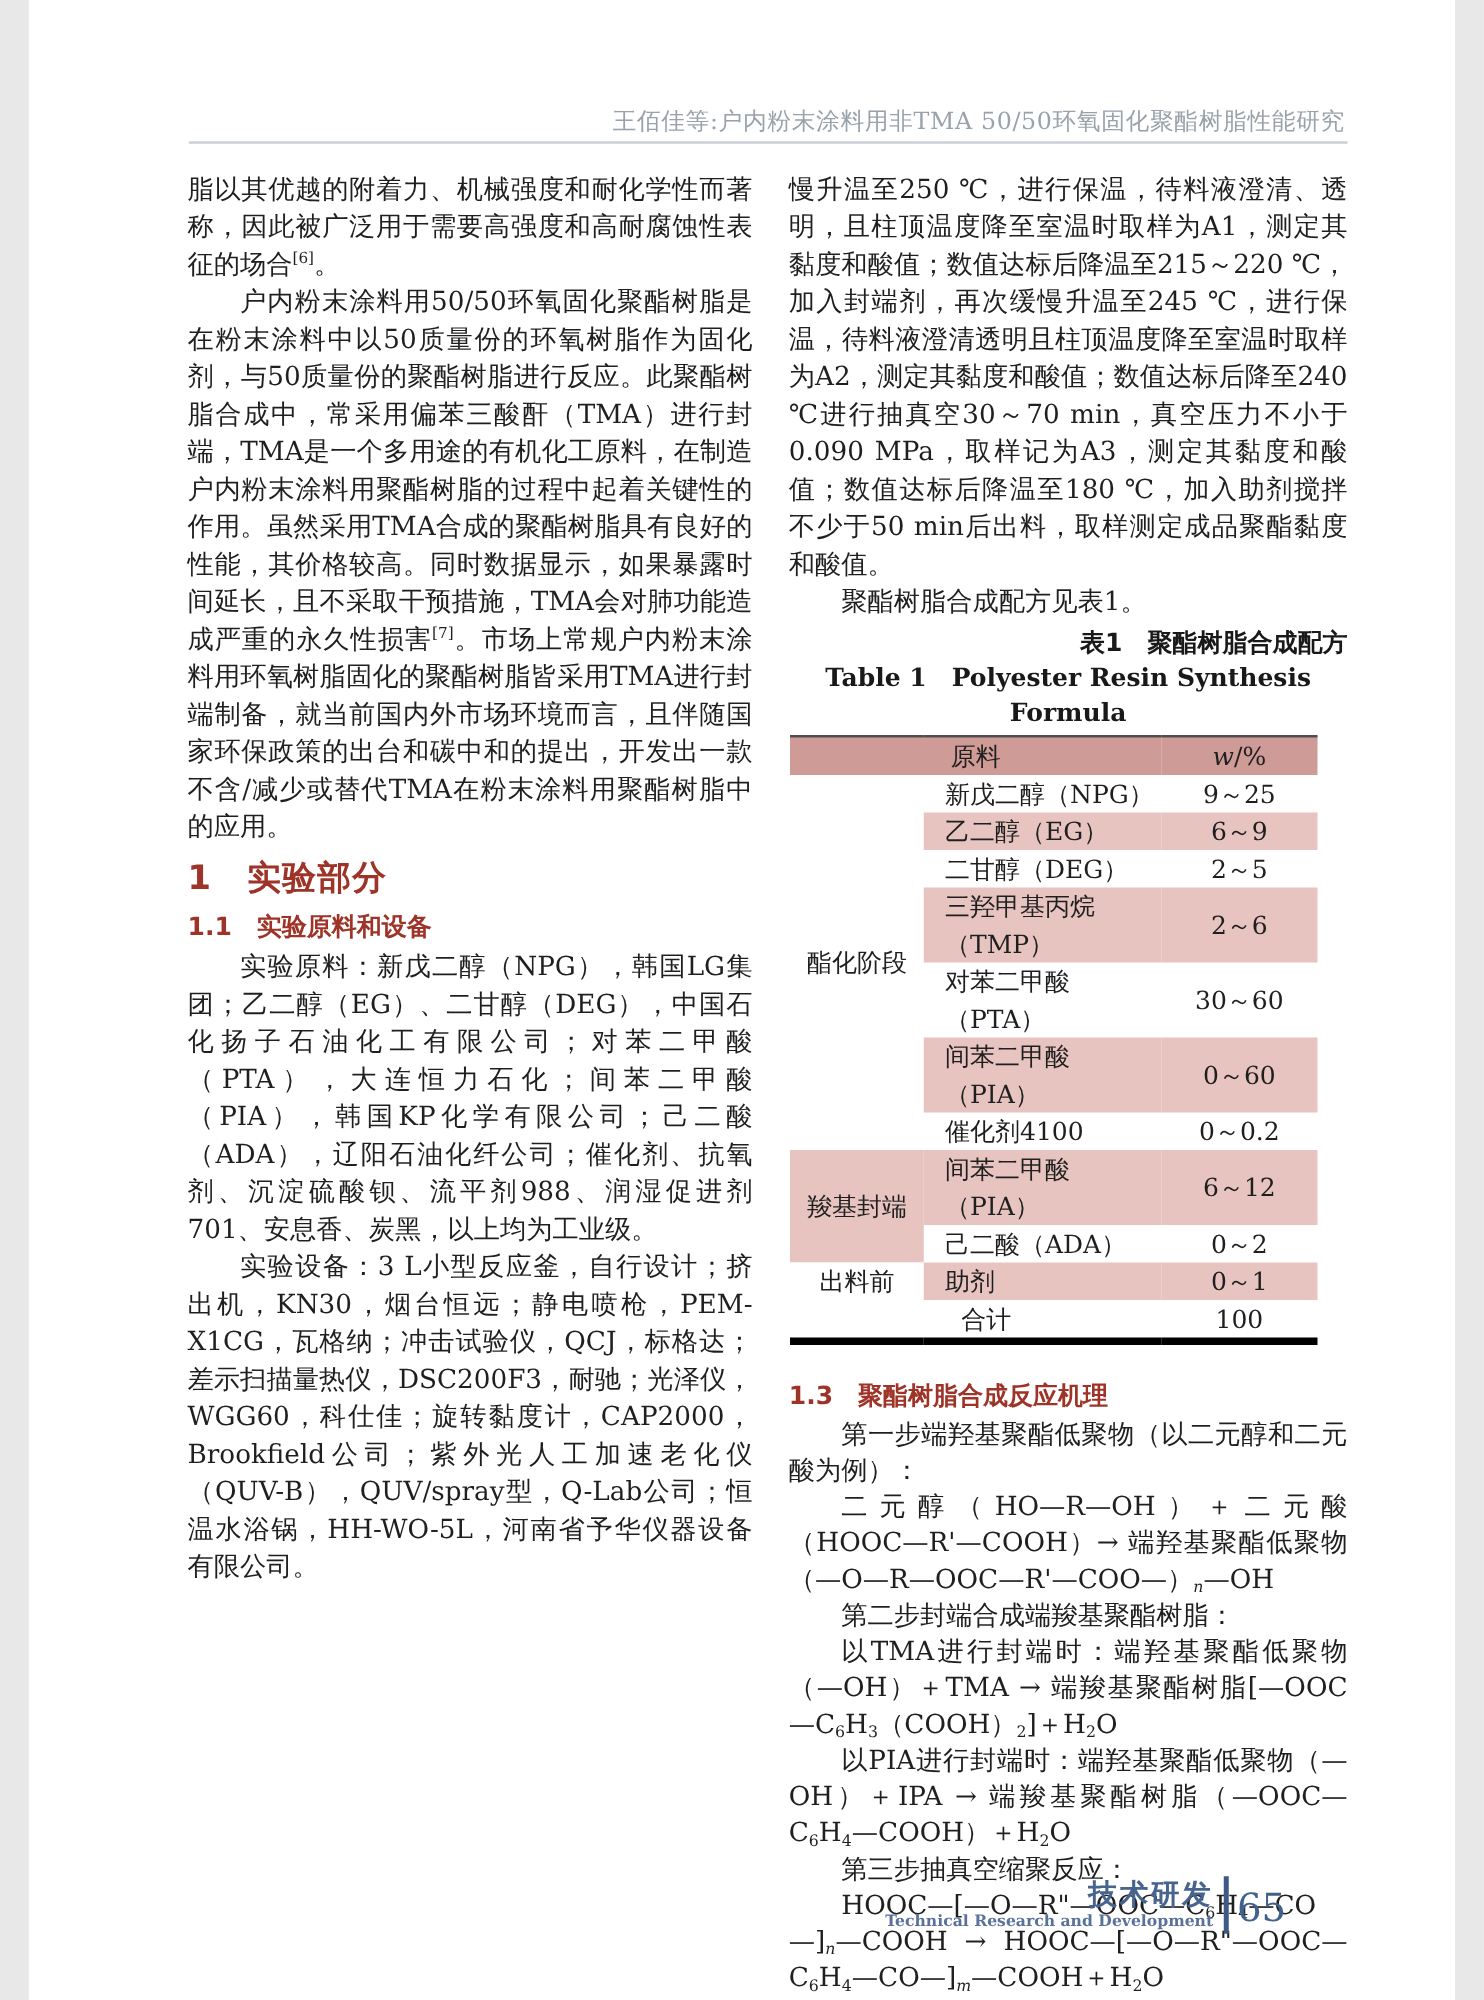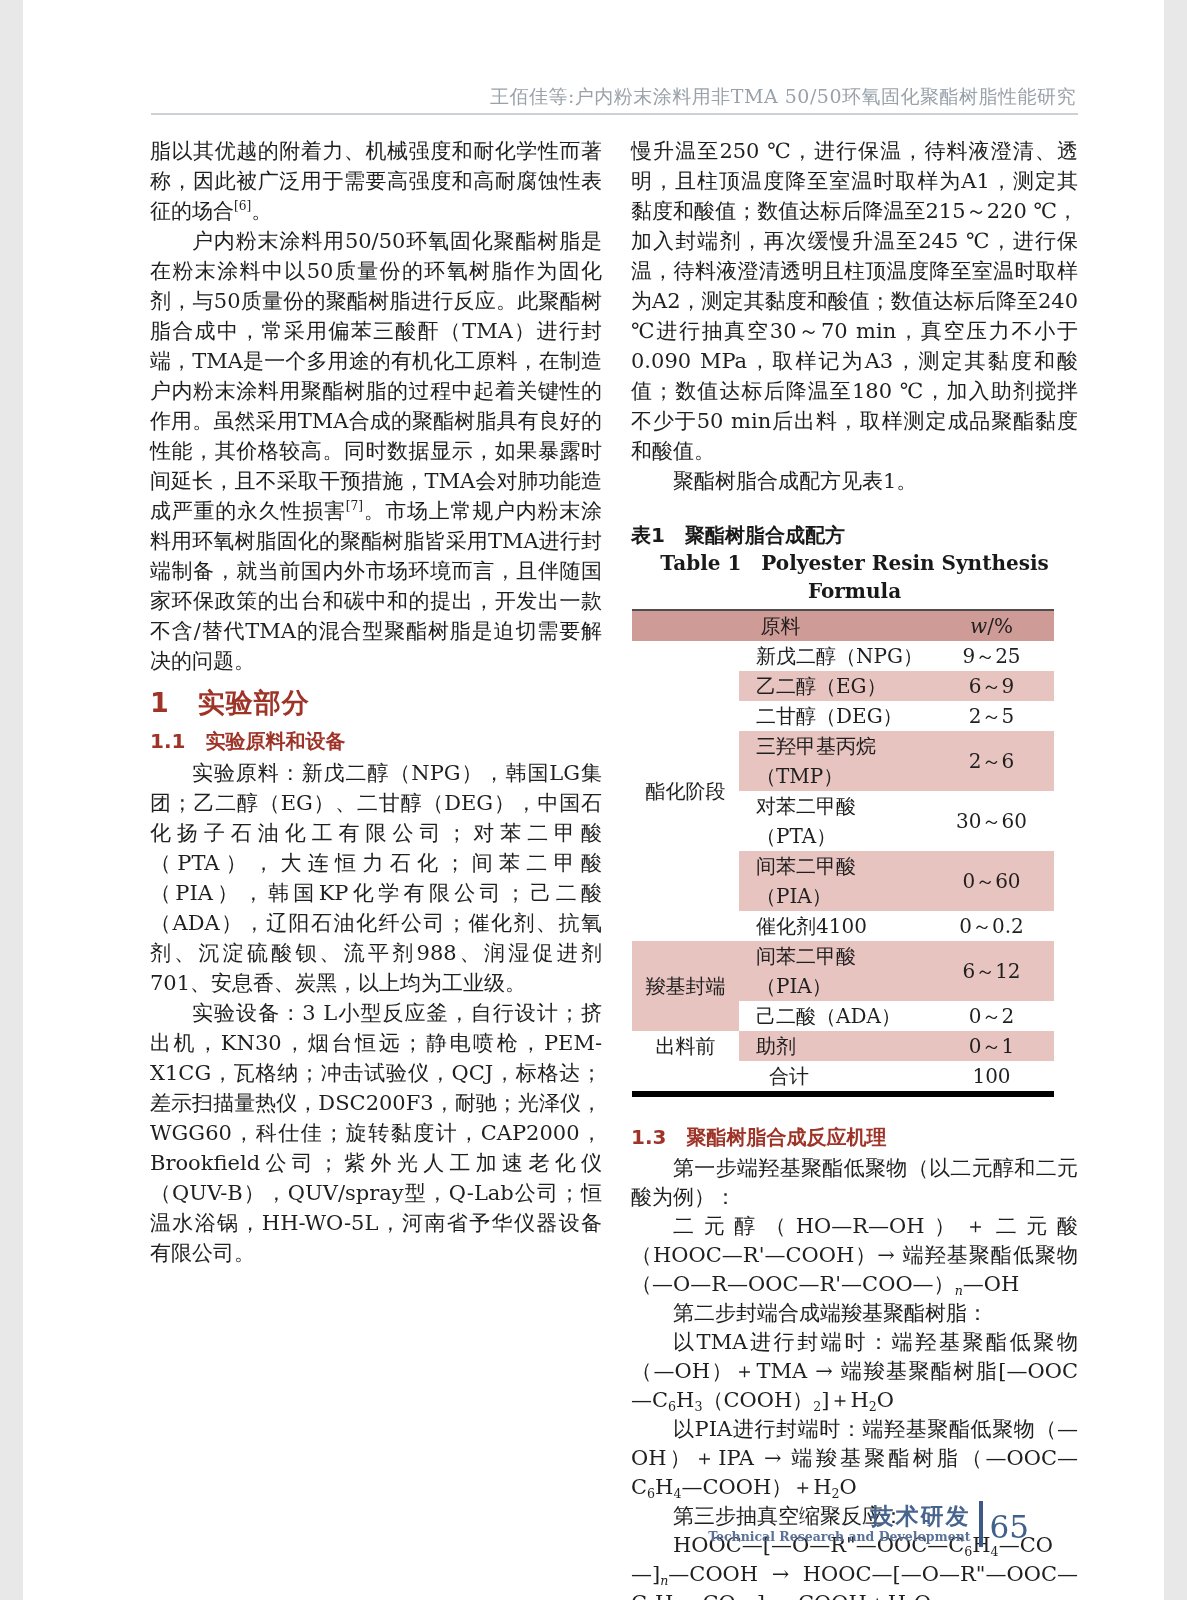--- a/index.html
+++ b/index.html
@@ -34,22 +34,22 @@
     font-size:27px; line-height:34px; font-weight:bold; color:#9e3328;
     margin:10px 0 7px 0; letter-spacing:1px;
   }
   h2.sub {
     font-family:"DejaVu Sans","Liberation Sans",sans-serif;
     font-size:20px; line-height:28px; font-weight:bold; color:#9e3328;
     margin:5px 0 3px 0;
   }
   .h13 {margin-top:26px !important;}
   .cap-zh {
-    text-align:left; font-family:"DejaVu Sans","Liberation Sans",sans-serif;
-    font-weight:bold; font-size:20px; line-height:28px; margin-top:25px; color:#191919;
+    text-align:right; font-family:"DejaVu Sans","Liberation Sans",sans-serif;
+    font-weight:bold; font-size:20px; line-height:28px; margin-top:4px; color:#191919;
   }
   .cap-en {
     text-align:center; font-family:"DejaVu Serif","Liberation Serif",serif;
     font-weight:bold; font-size:20px; line-height:28px; color:#191919;
   }
   table.t1 {
     border-collapse:collapse; table-layout:fixed; width:422px;
     margin:4px 0 0 1px;
     border-top:2px solid #4e4e4e; border-bottom:6px solid #000000;
     font-size:20px;
@@ -92,21 +92,21 @@
 </head>
 <body>
 
 <div class="page">
 
   <div class="running-head">王佰佳等:户内粉末涂料用非TMA 50/50环氧固化聚酯树脂性能研究</div>
   <div class="head-rule"></div>
 
   <div class="col col-left">
     <p class="noindent"><span>脂以其优越的附着力、机械强度和耐化学性而著称，因此被广泛用于需要高强度和高耐腐蚀性表征的场合</span><sup>[6]</sup><span>。</span></p>
-    <p><span>户内粉末涂料用50/50环氧固化聚酯树脂是在粉末涂料中以50质量份的环氧树脂作为固化剂，与50质量份的聚酯树脂进行反应。此聚酯树脂合成中，常采用偏苯三酸酐（TMA）进行封端，TMA是一个多用途的有机化工原料，在制造户内粉末涂料用聚酯树脂的过程中起着关键性的作用。虽然采用TMA合成的聚酯树脂具有良好的性能，其价格较高。同时数据显示，如果暴露时间延长，且不采取干预措施，TMA会对肺功能造成严重的永久性损害</span><sup>[7]</sup><span>。市场上常规户内粉末涂料用环氧树脂固化的聚酯树脂皆采用TMA进行封端制备，就当前国内外市场环境而言，且伴随国家环保政策的出台和碳中和的提出，开发出一款不含/替代TMA的混合型聚酯树脂是迫切需要解决的问题。</span></p>
+    <p><span>户内粉末涂料用50/50环氧固化聚酯树脂是在粉末涂料中以50质量份的环氧树脂作为固化剂，与50质量份的聚酯树脂进行反应。此聚酯树脂合成中，常采用偏苯三酸酐（TMA）进行封端，TMA是一个多用途的有机化工原料，在制造户内粉末涂料用聚酯树脂的过程中起着关键性的作用。虽然采用TMA合成的聚酯树脂具有良好的性能，其价格较高。同时数据显示，如果暴露时间延长，且不采取干预措施，TMA会对肺功能造成严重的永久性损害</span><sup>[7]</sup><span>。市场上常规户内粉末涂料用环氧树脂固化的聚酯树脂皆采用TMA进行封端制备，就当前国内外市场环境而言，且伴随国家环保政策的出台和碳中和的提出，开发出一款不含/减少或替代TMA在粉末涂料用聚酯树脂中的应用。</span></p>
     <h1 class="sec">1　实验部分</h1>
     <h2 class="sub">1.1　实验原料和设备</h2>
     <p>实验原料：新戊二醇（NPG），韩国LG集团；乙二醇（EG）、二甘醇（DEG），中国石化扬子石油化工有限公司；对苯二甲酸（PTA），大连恒力石化；间苯二甲酸（PIA），韩国KP化学有限公司；己二酸（ADA），辽阳石油化纤公司；催化剂、抗氧剂、沉淀硫酸钡、流平剂988、润湿促进剂701、安息香、炭黑，以上均为工业级。</p>
     <p>实验设备：3 L小型反应釜，自行设计；挤出机，KN30，烟台恒远；静电喷枪，PEM-X1CG，瓦格纳；冲击试验仪，QCJ，标格达；差示扫描量热仪，DSC200F3，耐驰；光泽仪，WGG60，科仕佳；旋转黏度计，CAP2000，Brookfield公司；紫外光人工加速老化仪（QUV-B），QUV/spray型，Q-Lab公司；恒温水浴锅，HH-WO-5L，河南省予华仪器设备有限公司。</p>
 
   </div>
 
   <div class="col col-right">
     <p class="noindent">慢升温至250 ℃，进行保温，待料液澄清、透明，且柱顶温度降至室温时取样为A1，测定其黏度和酸值；数值达标后降温至215～220 ℃，加入封端剂，再次缓慢升温至245 ℃，进行保温，待料液澄清透明且柱顶温度降至室温时取样为A2，测定其黏度和酸值；数值达标后降至240 ℃进行抽真空30～70 min，真空压力不小于0.090 MPa，取样记为A3，测定其黏度和酸值；数值达标后降温至180 ℃，加入助剂搅拌不少于50 min后出料，取样测定成品聚酯黏度和酸值。</p>
     <p>聚酯树脂合成配方见表1。</p>

